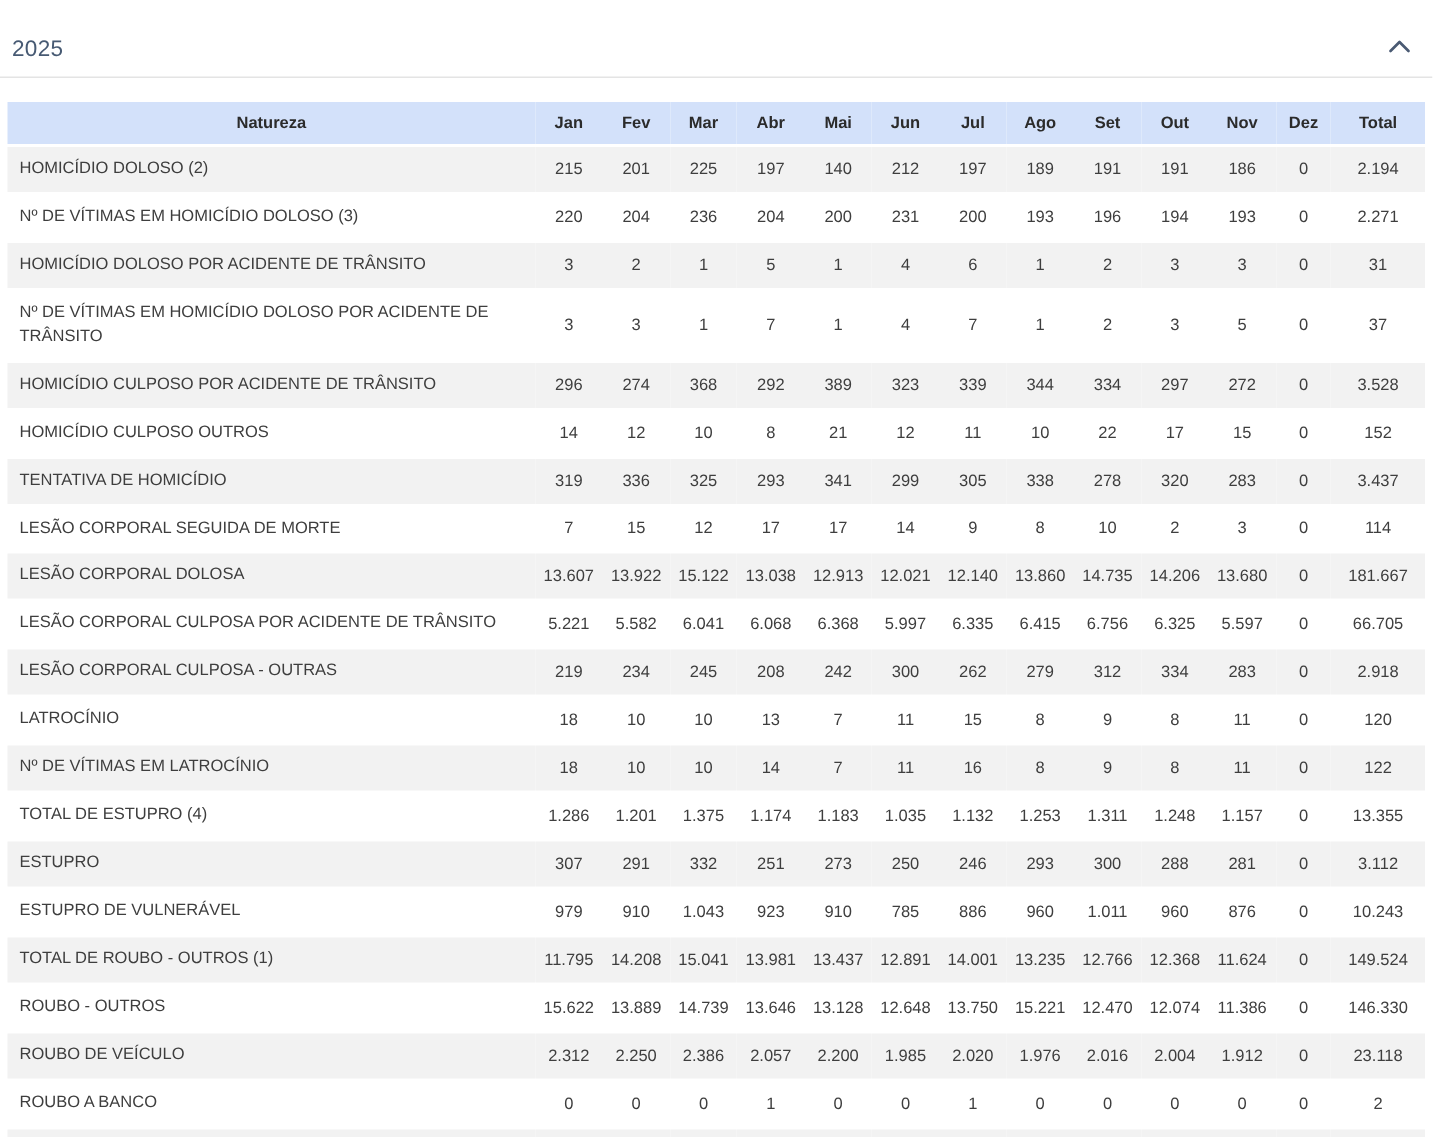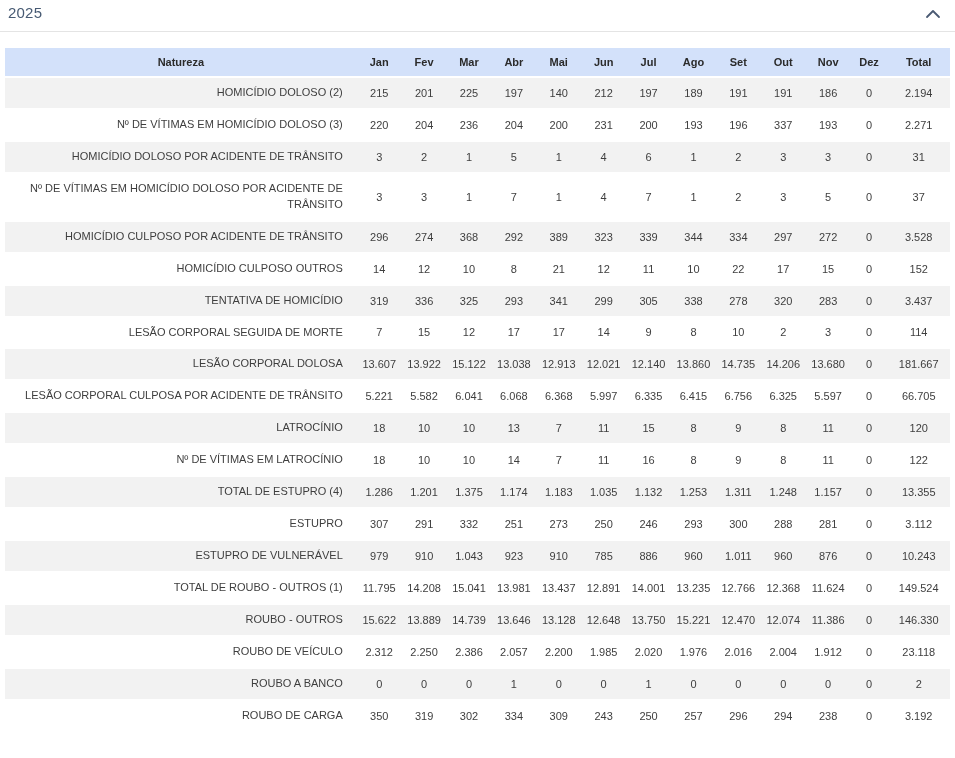--- a/index.html
+++ b/index.html
@@ -5,22 +5,22 @@
   * { margin: 0; padding: 0; box-sizing: border-box; }
   html, body { background: #ffffff; }
   body {
     width: 955px; height: 758px;
     font-family: "Liberation Sans", sans-serif;
     color: #3e3e3e;
     overflow: hidden;
   }
   .panel { width: 955px; }
   .panel-header {
-    display: flex; align-items: flex-end; justify-content: space-between;
-    padding: 4px 10px 10px 8px;
+    display: flex; align-items: flex-start; justify-content: space-between;
+    padding: 24px 10px 10px 8px;
   }
   .year-label {
     font-size: 15px;
     color: #475a73;
     letter-spacing: 0.2px;
   }
   .collapse-btn {
     background: none; border: none; cursor: pointer;
     padding: 2px 4px; line-height: 0;
   }
@@ -47,21 +47,21 @@
     margin-left: 45px;
   }
   tbody td {
     padding: 7px 2px;
     text-align: center;
     color: #3e3e3e;
     font-size: 11px;
     vertical-align: middle;
   }
   tbody td.label {
-    text-align: right;
+    text-align: left;
     padding-left: 8px;
     padding-right: 14px;
     line-height: 1.45;
   }
   tbody tr:nth-child(odd) td { background: #f2f2f2; }
   tbody tr:nth-child(even) td { background: #ffffff; }
   col.c-label { width: 37.2%; }
   col.c-month { width: 4.75%; }
   col.c-dez   { width: 3.9%; }
   col.c-total { width: 6.6%; }
@@ -139,21 +139,21 @@
             <td class="label">Nº DE VÍTIMAS EM HOMICÍDIO DOLOSO (3)</td>
             <td>220</td>
             <td>204</td>
             <td>236</td>
             <td>204</td>
             <td>200</td>
             <td>231</td>
             <td>200</td>
             <td>193</td>
             <td>196</td>
-            <td>337</td>
+            <td>194</td>
             <td>193</td>
             <td>0</td>
             <td>2.271</td>
           </tr>
           <tr>
             <td class="label">HOMICÍDIO DOLOSO POR ACIDENTE DE TRÂNSITO</td>
             <td>3</td>
             <td>2</td>
             <td>1</td>
             <td>5</td>
@@ -273,20 +273,36 @@
             <td>5.997</td>
             <td>6.335</td>
             <td>6.415</td>
             <td>6.756</td>
             <td>6.325</td>
             <td>5.597</td>
             <td>0</td>
             <td>66.705</td>
           </tr>
           <tr>
+            <td class="label">LESÃO CORPORAL CULPOSA - OUTRAS</td>
+            <td>219</td>
+            <td>234</td>
+            <td>245</td>
+            <td>208</td>
+            <td>242</td>
+            <td>300</td>
+            <td>262</td>
+            <td>279</td>
+            <td>312</td>
+            <td>334</td>
+            <td>283</td>
+            <td>0</td>
+            <td>2.918</td>
+          </tr>
+          <tr>
             <td class="label">LATROCÍNIO</td>
             <td>18</td>
             <td>10</td>
             <td>10</td>
             <td>13</td>
             <td>7</td>
             <td>11</td>
             <td>15</td>
             <td>8</td>
             <td>9</td>

